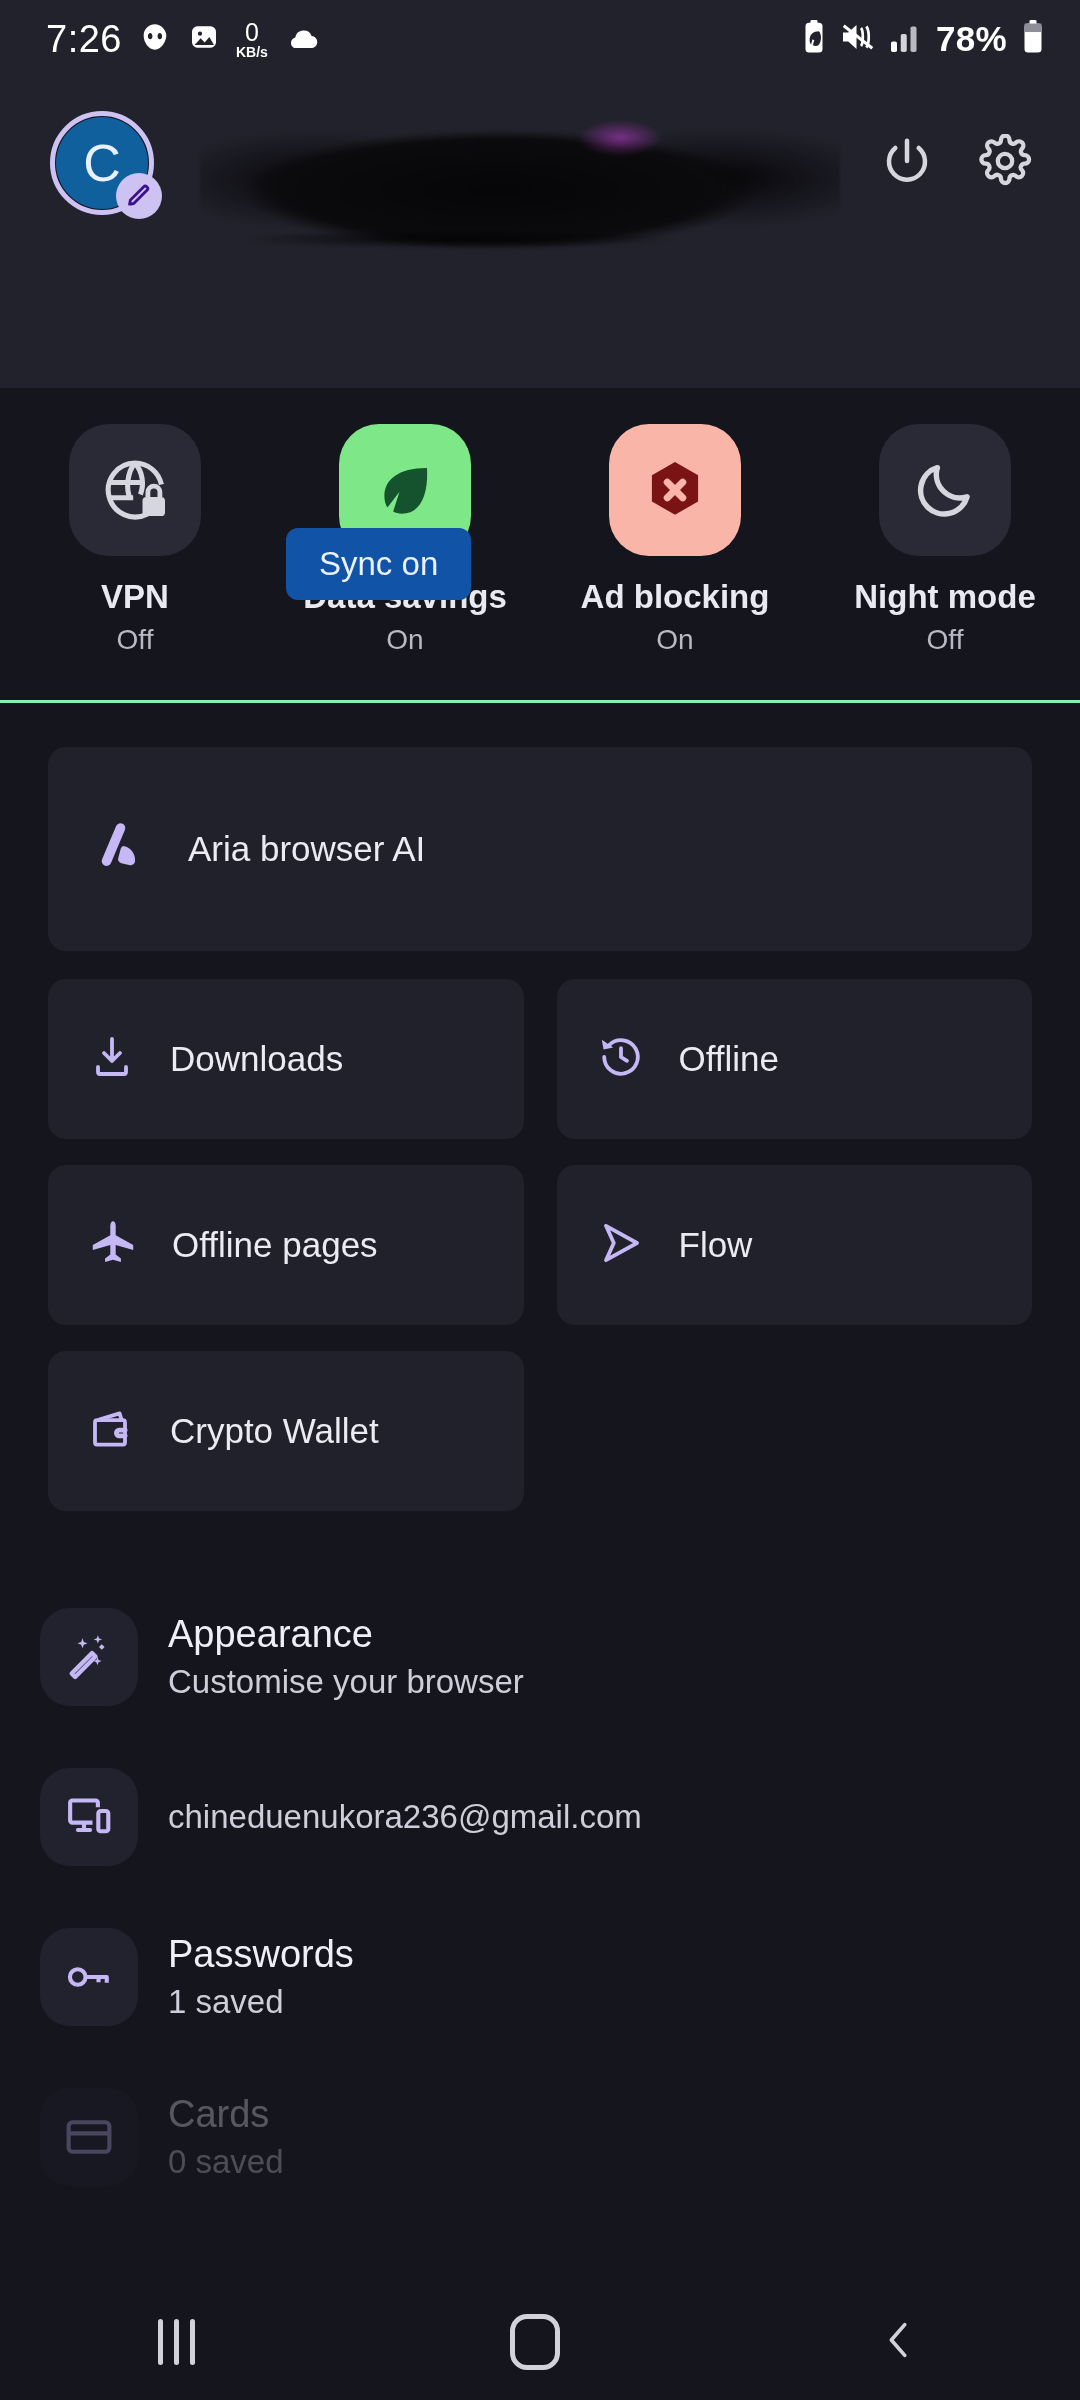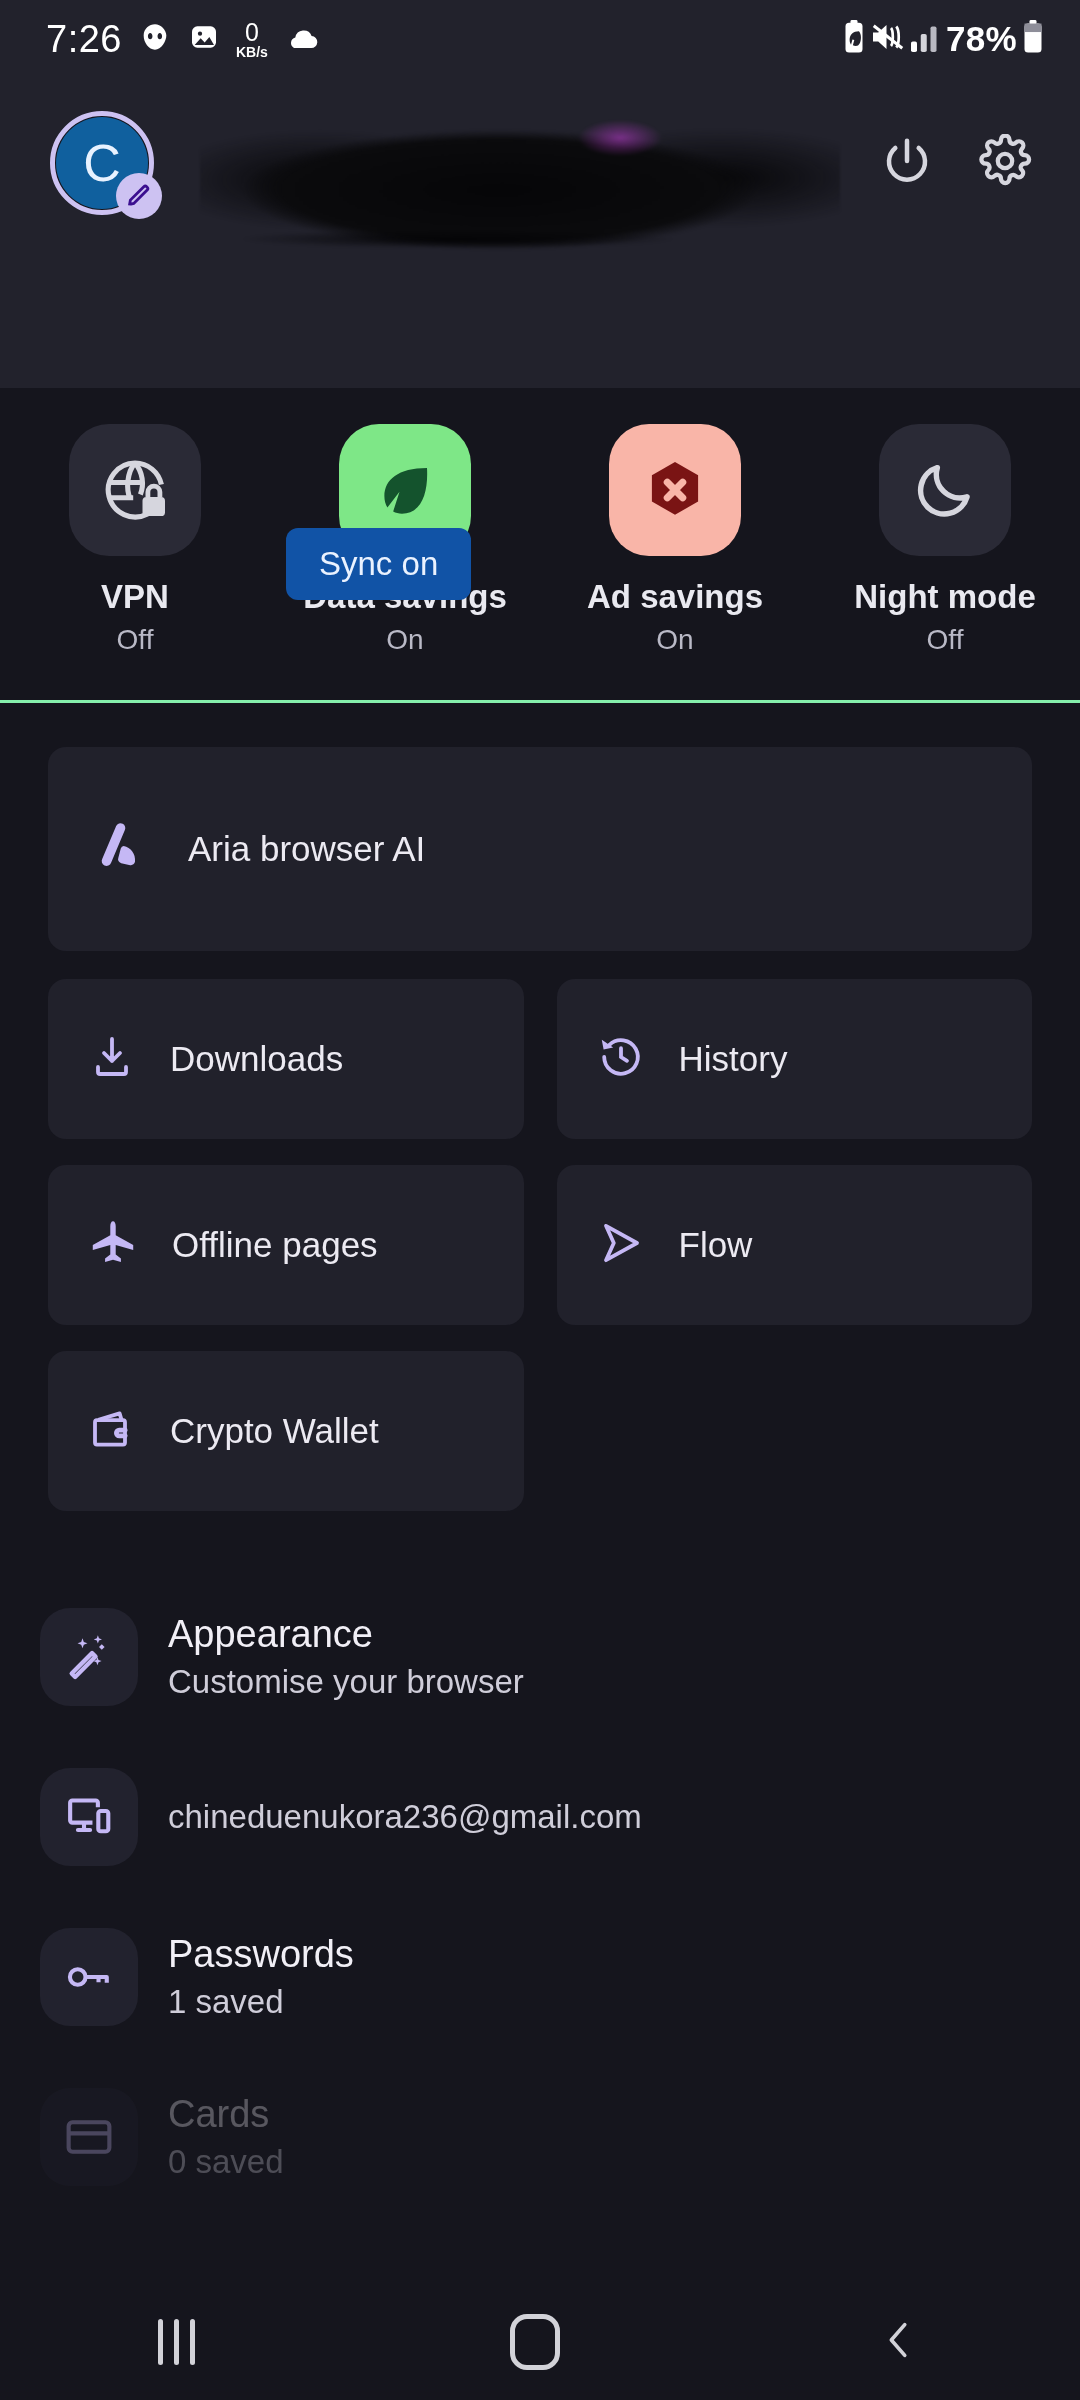--- a/index.html
+++ b/index.html
@@ -13,21 +13,21 @@
 
   
   .statusbar {
     height: 78px; background: #22222c;
     display: flex; align-items: center;
     padding: 0 34px 0 46px;
     color: #ffffff;
   }
   .sb-left { display: flex; align-items: center; gap: 16px; }
   .sb-time { font-size: 38px; font-weight: 400; letter-spacing: .5px; }
-  .sb-right { margin-left: auto; display: flex; align-items: center; gap: 3px; }
+  .sb-right { margin-left: auto; display: flex; align-items: center; gap: 13px; }
   .sb-pct { font-size: 35px; font-weight: 700; letter-spacing: .3px; }
   .kbps { display: flex; flex-direction: column; align-items: center; line-height: 1; }
   .kbps b { font-size: 25px; font-weight: 400; }
   .kbps i { font-size: 14px; font-style: normal; font-weight: 700; }
 
   
   .header {
     background: #22222c;
     height: 310px;
     position: relative;
@@ -251,21 +251,21 @@
       <div class="tgl-state">On</div>
     </div>
 
     <div class="toggle">
       <div class="tgl-icon" style="background:#f9b5a8">
         <svg width="66" height="66" viewBox="0 0 24 24">
           <path fill="#7a1414" d="M12 1.8l8.4 4.8v9.6L12 21l-8.4-4.8V6.6z"></path>
           <path stroke="#f9b5a8" stroke-width="2.6" stroke-linecap="round" d="M9.2 9.2l5.6 5.6M14.8 9.2l-5.6 5.6"></path>
         </svg>
       </div>
-      <div class="tgl-label">Ad savings</div>
+      <div class="tgl-label">Ad blocking</div>
       <div class="tgl-state">On</div>
     </div>
 
     <div class="toggle">
       <div class="tgl-icon tgl-off">
         <svg width="66" height="66" viewBox="0 0 24 24">
             <path fill="none" stroke="#d6d6de" stroke-width="2" stroke-linejoin="round" d="M20 14.5A8.6 8.6 0 0 1 9.2 3.9a8.6 8.6 0 1 0 10.8 10.6z"></path>
           </svg>
       </div>
       <div class="tgl-label">Night mode</div>
@@ -298,21 +298,21 @@
       </div>
 
       <div class="card">
         <span>
           <svg width="48" height="48" viewBox="0 0 24 24">
             <path fill="none" stroke="#c5b8f5" stroke-width="1.9" stroke-linecap="round" d="M3.6 12a8.4 8.4 0 1 0 2.6-6.1"></path>
             <path fill="#c5b8f5" d="M2.4 3.4l.9 4.9 4.8-1z"></path>
             <path fill="none" stroke="#c5b8f5" stroke-width="1.9" stroke-linecap="round" d="M12 7.6V12l3 1.9"></path>
           </svg>
         </span>
-        <span class="card-label">History</span>
+        <span class="card-label">Offline</span>
       </div>
 
       <div class="card">
         <span>
           <svg width="50" height="50" viewBox="0 0 24 24">
               <path fill="#c5b8f5" d="M12 1.6c.8 0 1.3 1 1.3 2.3v4.4l8.4 4.7v2.3l-8.4-2.4v4.6l2.5 1.9v1.7L12 20l-3.8 1.1v-1.7l2.5-1.9v-4.6l-8.4 2.4v-2.3l8.4-4.7V3.9c0-1.3.5-2.3 1.3-2.3z"></path>
             </svg>
         </span>
         <span class="card-label">Offline pages</span>
       </div>

